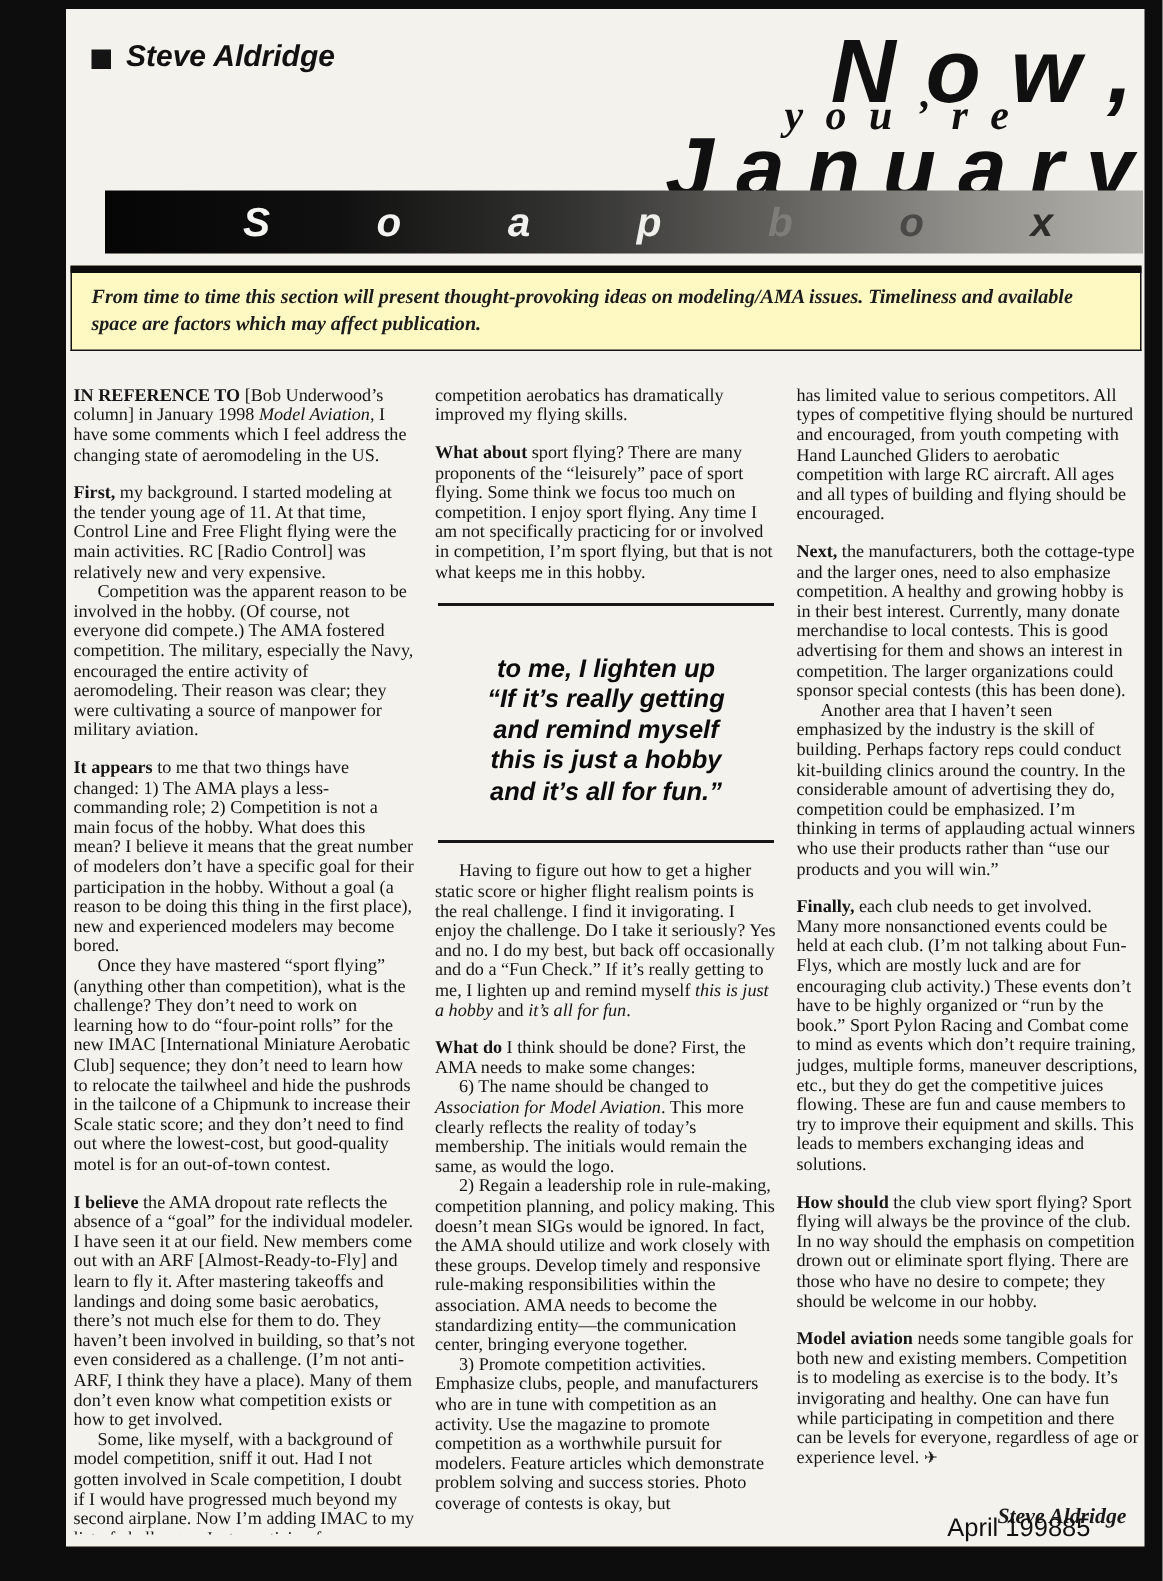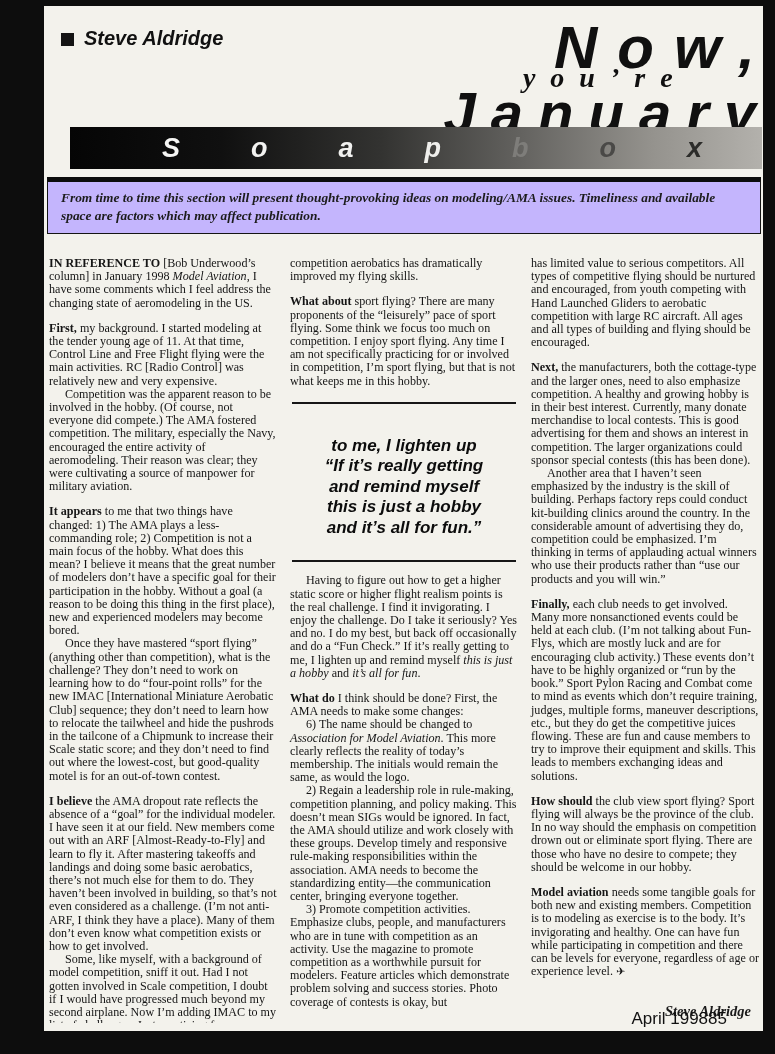--- a/index.html
+++ b/index.html
@@ -40,21 +40,21 @@
     position:absolute; top:121px; left:26px; width:692px; height:42px;
     background:linear-gradient(90deg,#050505 0%,#101010 22%,#333331 45%,#63625f 65%,#94928d 84%,#b3b1ac 100%);
     display:flex; align-items:center; justify-content:space-between;
     padding:0 60px 0 92px; box-sizing:border-box;
   }
   .banner span { font:italic bold 27px "Liberation Sans", sans-serif; }
   
   .notice {
     position:absolute; top:171px; left:3px; width:714px; box-sizing:border-box;
     border:1.5px solid #151515; border-top:5px solid #0c0c0c;
-    background:#c4b5fd;
+    background:#fef9c3;
     padding:7px 13px 9px;
     font:italic bold 13.4px/1.32 "Liberation Serif", serif;
     color:#1c1c1c;
   }
   
   .columns {
     position:absolute; top:251px; left:5px; width:710px; height:766px;
     display:flex; gap:13px; overflow:hidden;
   }
   .col { width:228px; font:12.1px/13.2px "Liberation Serif", serif; color:#151515; }

